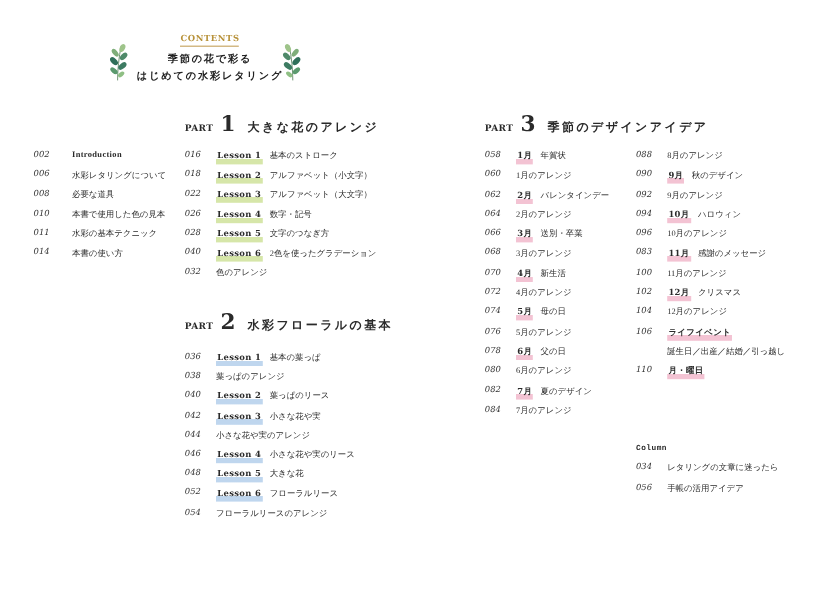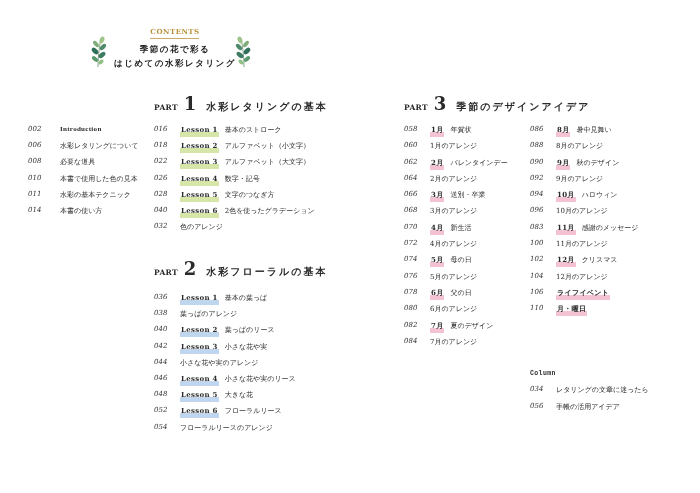--- a/index.html
+++ b/index.html
@@ -14,21 +14,21 @@
   .part-heading{display:flex;align-items:baseline;gap:6px;}
   .part-label{font-size:7.5px;font-weight:bold;letter-spacing:0.3px;}
   .part-num{font-size:18px;font-weight:bold;line-height:14px;}
   .part-title{font-size:10px;font-weight:bold;letter-spacing:2px;margin-left:4px;}
   .row{display:flex;height:12px;font-size:7px;white-space:nowrap;}
   .page{font-style:italic;width:26px;color:#333;font-size:7px;}
   .lesson{font-weight:bold;font-size:7px;letter-spacing:0.3px;margin-right:6px;padding:0 1px;}
   .hl-green{background:linear-gradient(transparent 62%, #d6e6a9 62%);}
   .hl-blue{background:linear-gradient(transparent 62%, #bfd6ee 62%);}
   .hl-pink{background:linear-gradient(transparent 62%, #f3c3d3 62%);}
-  .item{font-size:7px;}
+  .item{font-size:7px;font-family:Liberation Serif, serif;}
   .col-label{font-family:Liberation Mono, monospace;font-size:6.5px;font-weight:bold;letter-spacing:0.4px;}
 </style>
 </head>
 <body>
 
 <div class="abs header-label">CONTENTS</div>
 <div class="abs header-rule"></div>
 <div class="abs header-title" style="top:44px">季節の花で彩る</div>
 <div class="abs header-title" style="top:58px">はじめての水彩レタリング</div>
 
@@ -76,21 +76,21 @@
     </div>
   <div class="row">
       <span class="page">014</span>
       <span class="item" style="margin-left:6px">本書の使い方</span>
     </div>
 </div>
 
 <div class="abs part-heading" style="left:154px;top:97px">
   <span class="part-label">PART</span>
   <span class="part-num">1</span>
-  <span class="part-title">水彩レタリングの基本</span>
+  <span class="part-title">大きな花のアレンジ</span>
 </div>
 <div class="abs" style="left:154px;top:125px">
   <div class="row" style="margin-bottom:4.2px">
       <span class="page">016</span>
       <span class="lesson hl-green">Lesson 1</span>
       <span class="item">基本のストローク</span>
     </div>
   <div class="row" style="margin-bottom:4.2px">
       <span class="page">018</span>
       <span class="lesson hl-green">Lesson 2</span>
@@ -239,25 +239,20 @@
       <span class="item">夏のデザイン</span>
     </div>
   <div class="row">
       <span class="page">084</span>
       <span class="item">7月のアレンジ</span>
     </div>
 </div>
 
 <div class="abs" style="left:530px;top:125px">
   <div class="row" style="margin-bottom:4.3px">
-      <span class="page">086</span>
-      <span class="lesson hl-pink">8月</span>
-      <span class="item">暑中見舞い</span>
-    </div>
-  <div class="row" style="margin-bottom:4.3px">
       <span class="page">088</span>
       <span class="item">8月のアレンジ</span>
     </div>
   <div class="row" style="margin-bottom:4.3px">
       <span class="page">090</span>
       <span class="lesson hl-pink">9月</span>
       <span class="item">秋のデザイン</span>
     </div>
   <div class="row" style="margin-bottom:4.3px">
       <span class="page">092</span>
@@ -286,20 +281,24 @@
       <span class="lesson hl-pink">12月</span>
       <span class="item">クリスマス</span>
     </div>
   <div class="row" style="margin-bottom:4.3px">
       <span class="page">104</span>
       <span class="item">12月のアレンジ</span>
     </div>
   <div class="row" style="margin-bottom:4.3px">
       <span class="page">106</span>
       <span class="lesson hl-pink">ライフイベント</span>
+    </div>
+  <div class="row" style="margin-bottom:4.3px">
+      <span class="page"></span>
+      <span class="item">誕生日／出産／結婚／引っ越し</span>
     </div>
   <div class="row">
       <span class="page">110</span>
       <span class="lesson hl-pink">月・曜日</span>
     </div>
 </div>
 
 <div class="abs col-label" style="left:530px;top:370px">Column</div>
 <div class="abs" style="left:530px;top:385px">
   <div class="row" style="margin-bottom:4.5px">

